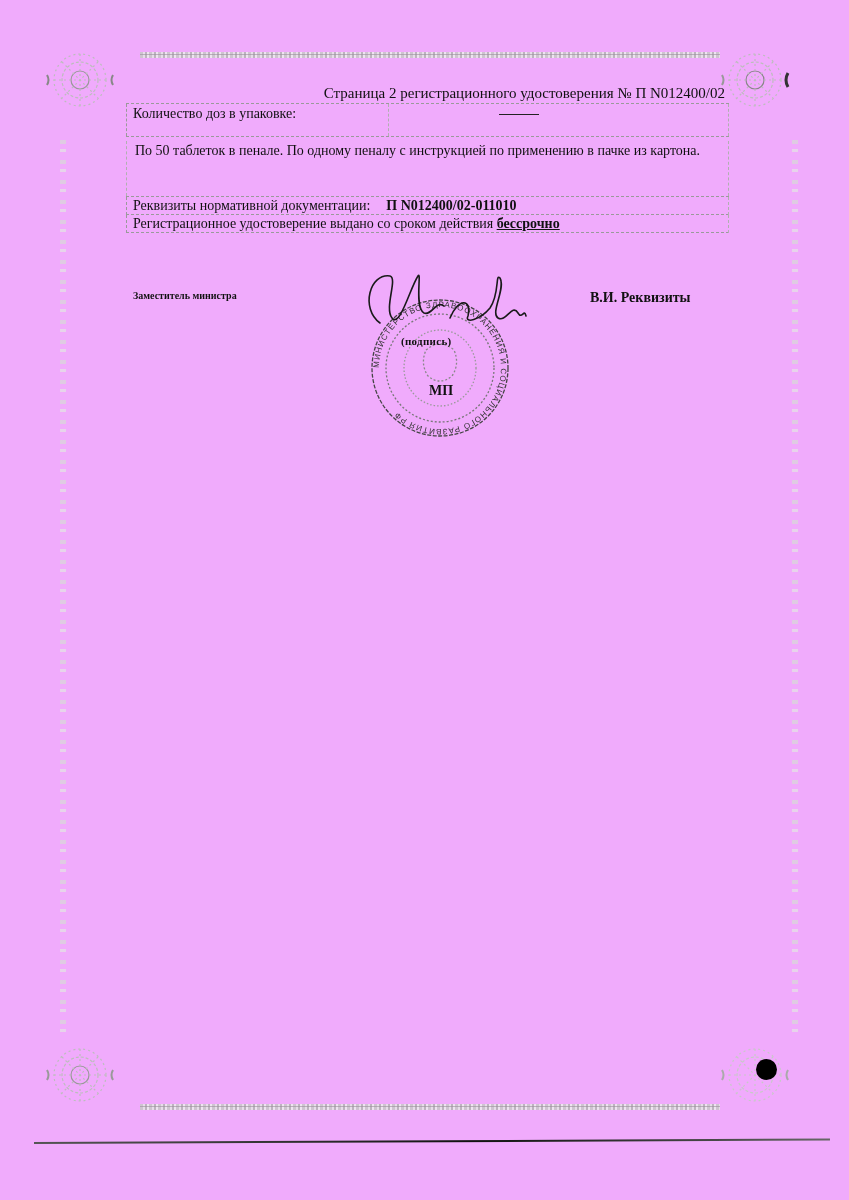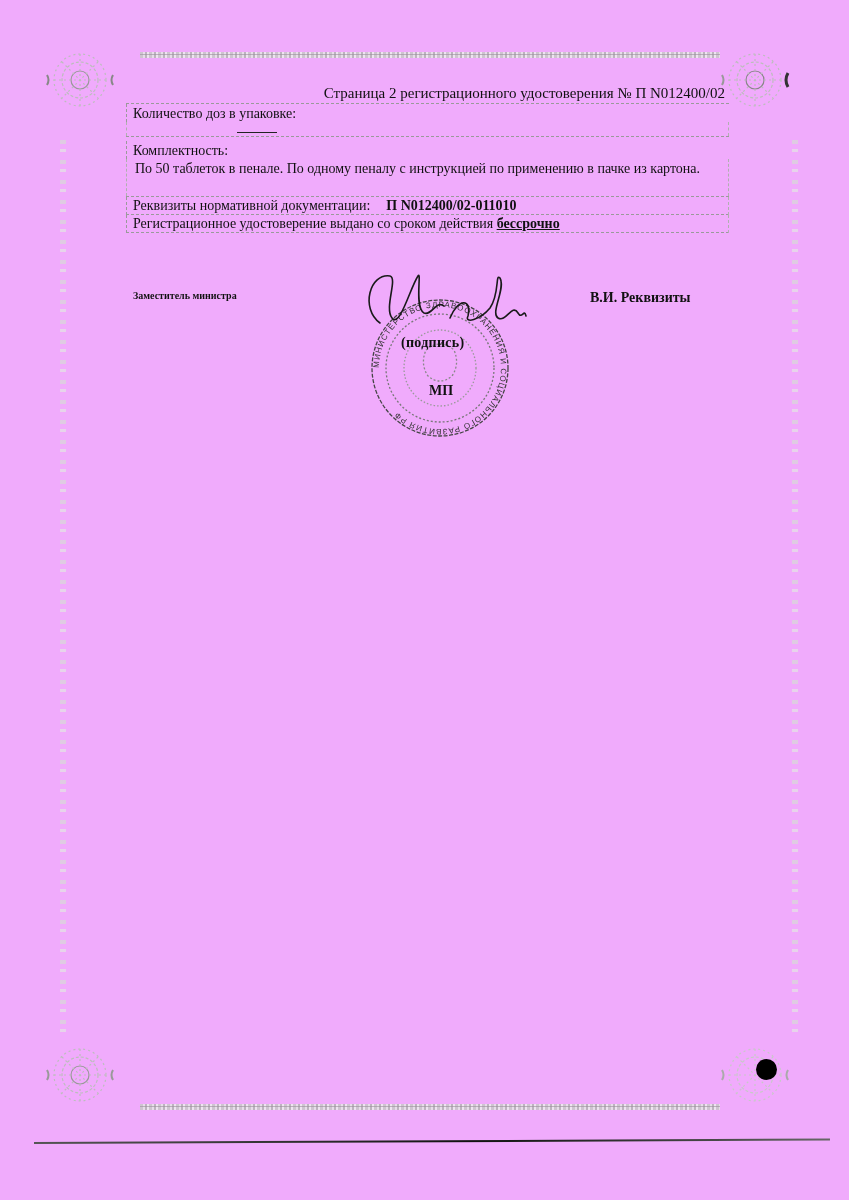--- a/index.html
+++ b/index.html
@@ -88,21 +88,20 @@
       position: absolute;
       left: 126px; top: 103px;
       width: 603px;
       font-size: 14px;
       line-height: 17px;
     }
     .row {
       position: relative;
       border-bottom: 1px dashed #9a9a9a;
       display: flex;
-      flex-direction: column;
     }
     .row:first-child { border-top: 1px dashed #9a9a9a; }
     .cell-label {
       width: 262px;
       padding: 1px 0 0 6px;
       box-sizing: border-box;
       border-left: 1px dashed #9a9a9a;
     }
     .cell-value {
       flex: 1;
@@ -153,21 +152,21 @@
     }
     .stamp {
       position: absolute;
       left: 340px; top: 268px;
       width: 200px; height: 172px;
     }
     .stamp svg { width: 100%; height: 100%; }
     .stamp-sign-label {
       position: absolute;
       left: 401px; top: 335px;
-      font-size: 14px;
+      font-size: 11px;
       font-weight: bold;
       letter-spacing: 0.3px;
     }
     .stamp-mp-label {
       position: absolute;
       left: 429px; top: 383px;
       font-size: 14px;
       font-weight: bold;
     }
   </style>
@@ -231,21 +230,20 @@
   <div class="page-header">Страница 2 регистрационного удостоверения № П N012400/02</div>
 
   <div class="reg-table">
     <div class="row r1">
       <div class="cell-label">Количество доз в упаковке:</div>
       <div class="cell-value">
         <span class="dash-value"></span>
       </div>
     </div>
     <div class="row r2">
-      <div class="cell-label">Комплектность:</div>
       <div class="cell-value">По 50 таблеток в пенале. По одному пеналу с инструкцией по применению в пачке из картона.</div>
     </div>
     <div class="row full">
       <span>Реквизиты нормативной документации:</span><span class="doc-num">П N012400/02-011010</span>
     </div>
     <div class="row full">
       <span>Регистрационное удостоверение выдано со сроком действия </span><span class="bold">бессрочно</span>
     </div>
   </div>
 

